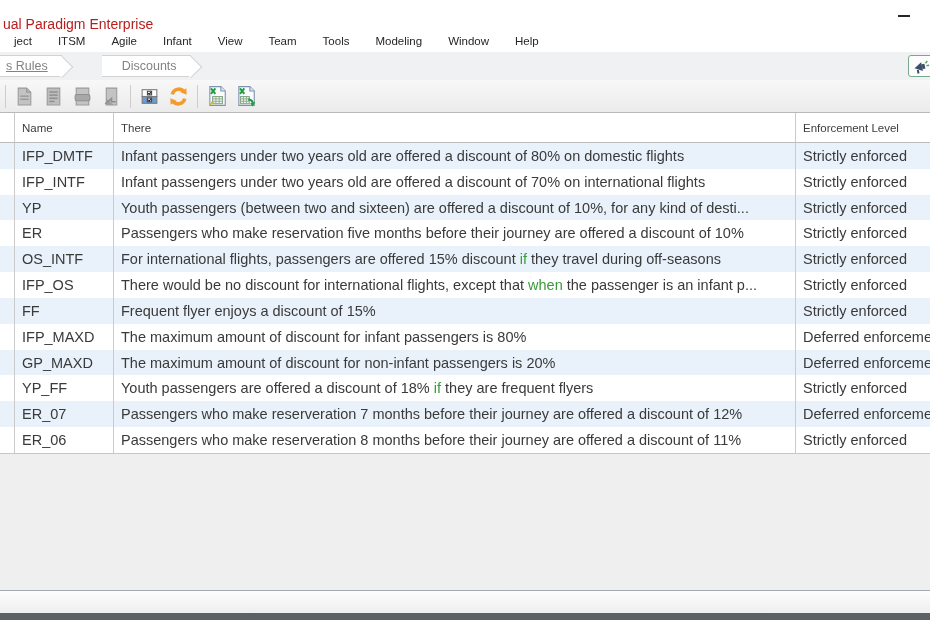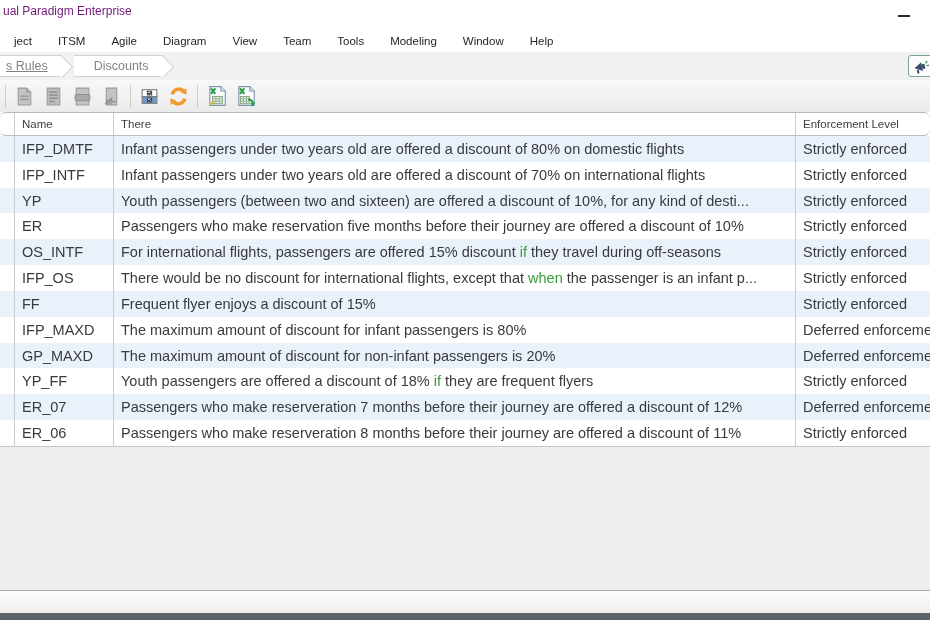--- a/index.html
+++ b/index.html
@@ -1,53 +1,53 @@
 <!DOCTYPE html>
 <html><head>
 <meta charset="utf-8">
 <style>
   html,body{margin:0;padding:0;background:#fff;}
   .window{position:relative;width:930px;height:620px;overflow:hidden;background:#fff;
     font-family:"Liberation Sans",sans-serif;display:flex;flex-direction:column;}
 
   
   .titlebar{height:30px;position:relative;background:#fff;flex:0 0 auto;}
-  .title{position:absolute;left:3px;top:4px;font-size:12px;color:#701a75;white-space:nowrap;}
+  .title{position:absolute;left:3px;top:16px;font-size:14px;color:#b91c1c;white-space:nowrap;}
   .min-btn{position:absolute;right:19px;top:9px;width:14px;height:12px;cursor:default;}
   .min-btn .dash{position:absolute;left:1px;top:6px;width:12px;height:2px;background:#272727;}
 
   
   .menubar{height:22px;background:#fff;display:flex;align-items:center;flex:0 0 auto;
     font-size:11.5px;color:#262626;}
   .menu-item{padding:3px 13px;white-space:nowrap;}
   .menu-item:first-child{padding-left:14px;}
 
   
   .crumbbar{height:28px;background:#f0f1f2;position:relative;display:flex;align-items:center;flex:0 0 auto;}
   .crumbs{display:flex;align-items:center;height:22px;}
   .crumb{position:relative;height:20px;line-height:20px;background:#fff;
     border-top:1px solid #d2d2d2;border-bottom:1px solid #d2d2d2;
     padding:0 14px 0 18px;font-size:12.5px;color:#838383;margin-right:12px;white-space:nowrap;}
   .crumb.first{padding-left:6px;margin-right:12px;text-decoration:underline;}
   .crumb::after{content:'';position:absolute;right:-8px;top:2.5px;width:15px;height:15px;
     transform:rotate(45deg);background:#fff;border-top:1px solid #d2d2d2;border-right:1px solid #d2d2d2;z-index:2;}
-  .crumb+.crumb{z-index:1;padding-left:20px;}
+  .crumb+.crumb{z-index:1;padding-left:20px;margin-left:28px;}
   .announce-btn{position:absolute;right:-6px;top:3px;width:28px;height:22px;
     border:1px solid #79a98c;border-radius:3px;background:#fcfdfc;padding:1px 0 0 3px;text-align:left;}
 
   
   .toolbar{height:32px;background:linear-gradient(#f8f8f8,#ebebeb);display:flex;align-items:center;
     padding-left:1px;flex:0 0 auto;}
   .tsep{width:1px;height:23px;background:#cdcdcd;margin:0 4px;flex:0 0 auto;}
   .tool-btn{width:27px;height:27px;display:flex;align-items:center;justify-content:center;
     background:transparent;border:none;padding:0;margin:0 1px;}
 
   
-  .thead{height:24px;background:#fff;border-top:1px solid #b9b9b9;border-bottom:1px solid #bcbcbc;
-    display:flex;font-size:11.5px;color:#3c3c3c;box-sizing:border-box;flex:0 0 auto;border-radius:6px;}
+  .thead{height:31px;background:#fff;border-top:1px solid #b9b9b9;border-bottom:1px solid #bcbcbc;
+    display:flex;font-size:11.5px;color:#3c3c3c;box-sizing:border-box;flex:0 0 auto;}
   .tbody{height:311px;display:flex;flex-direction:column;border-bottom:1px solid #c6c6c6;
     box-sizing:border-box;flex:0 0 auto;}
   .trow{flex:1;display:flex;font-size:14.5px;color:#3a3a3a;}
   .trow.odd{background:#e9f2fb;}
   .trow.even{background:#fff;}
   .c{box-sizing:border-box;height:100%;display:flex;align-items:center;overflow:hidden;white-space:nowrap;}
   .c.sel{width:15px;border-right:1px solid #cbcbcb;flex:0 0 auto;}
   .c.name{width:99px;padding-left:7px;border-right:1px solid #cbcbcb;flex:0 0 auto;}
   .c.rule{width:682px;padding-left:7px;border-right:1px solid #cbcbcb;flex:0 0 auto;}
   .c.enf{flex:1 1 auto;padding-left:7px;text-align:center;}
@@ -69,21 +69,21 @@
     <span class="title">ual Paradigm Enterprise</span>
     <span class="min-btn">
       <span class="dash"></span>
     </span>
   </div>
 
   <div class="menubar">
       <span class="menu-item">ject</span>
       <span class="menu-item">ITSM</span>
       <span class="menu-item">Agile</span>
-      <span class="menu-item">Diagram</span>
+      <span class="menu-item">Infant</span>
       <span class="menu-item">View</span>
       <span class="menu-item">Team</span>
       <span class="menu-item">Tools</span>
       <span class="menu-item">Modeling</span>
       <span class="menu-item">Window</span>
       <span class="menu-item">Help</span>
     </div>
 
   <div class="crumbbar">
     <div class="crumbs">

